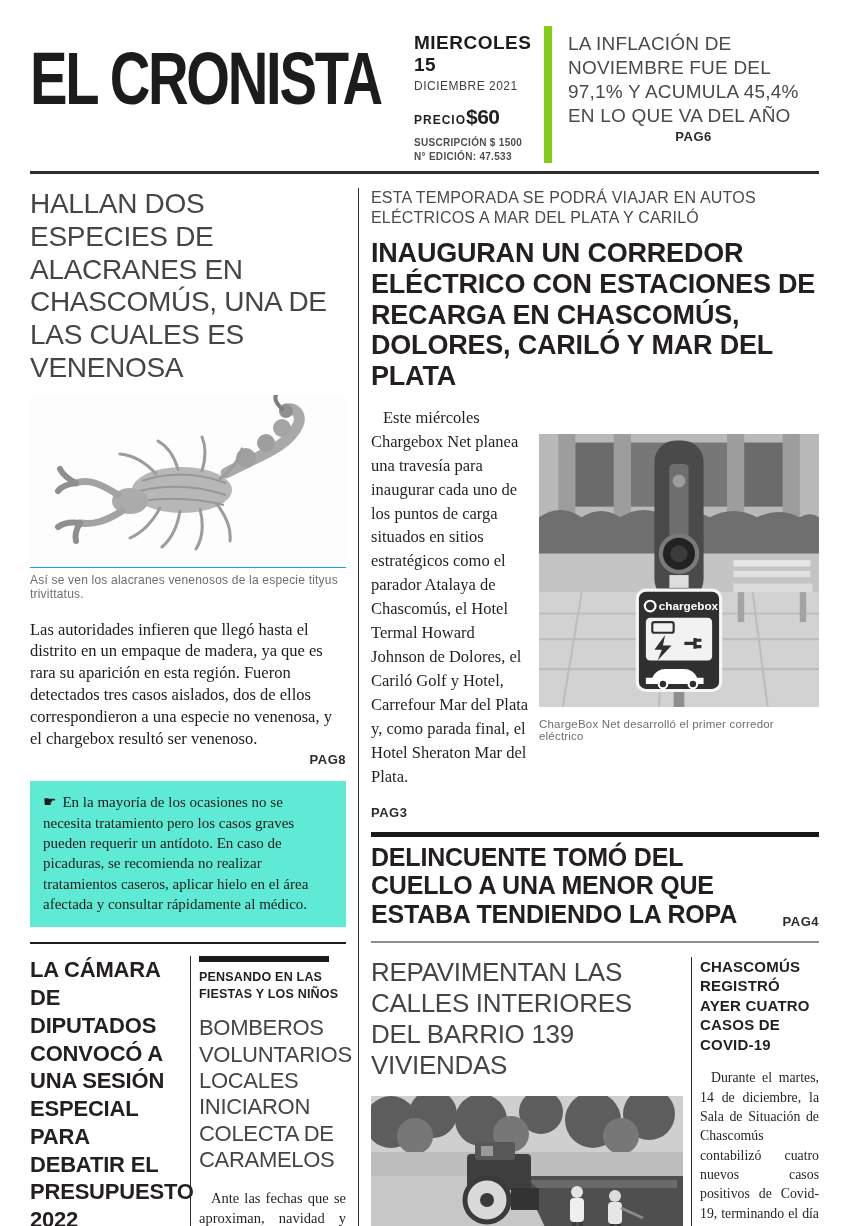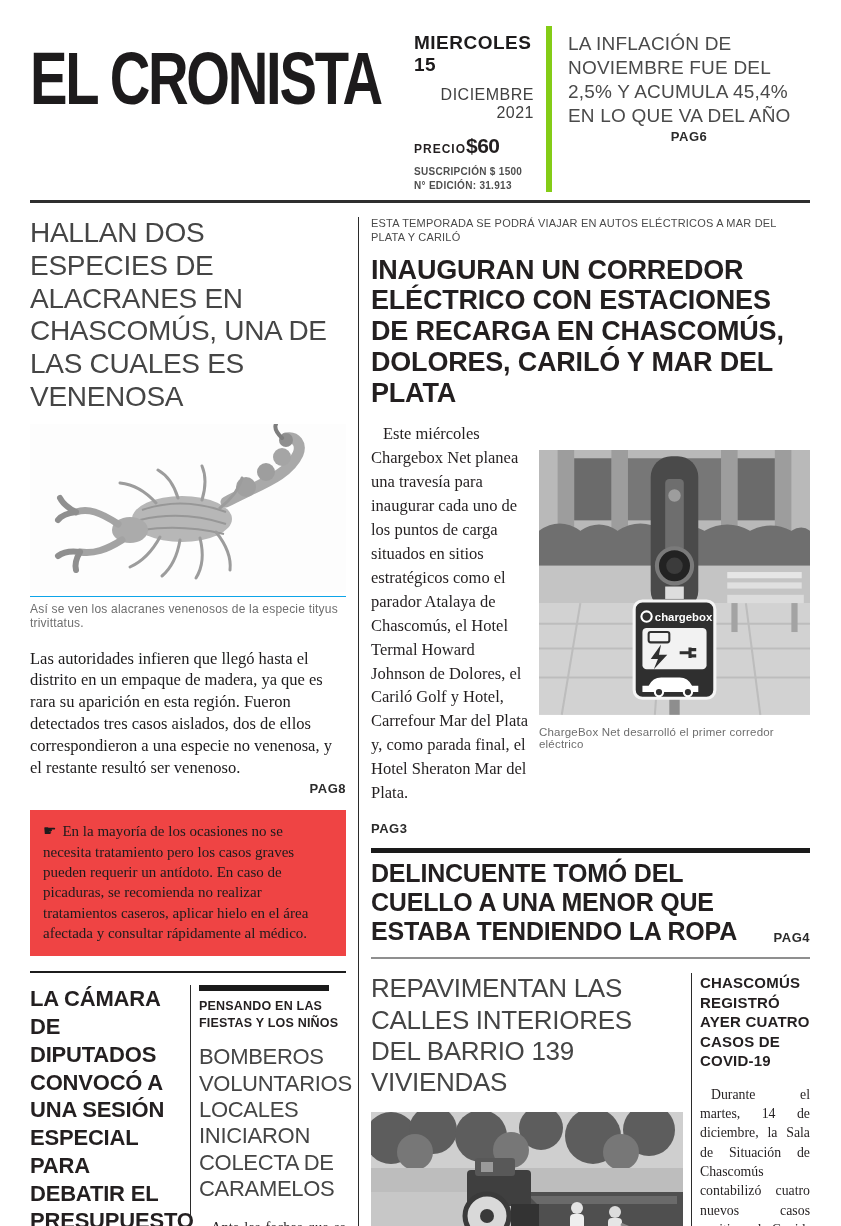--- a/index.html
+++ b/index.html
@@ -1,27 +1,27 @@
 <!DOCTYPE html>
 <html><head>
 <meta charset="utf-8">
 <style>
   * { margin:0; padding:0; box-sizing:border-box; }
   html,body { width:841px; height:1226px; background:#ffffff; overflow:hidden;
               font-family:"Liberation Sans", sans-serif; color:#231f20; }
-  .page { width:841px; height:1226px; padding:26px 31px 0 30px; }
+  .page { width:841px; height:1226px; padding:26px 22px 0 30px; }
 
   
   .masthead-row { display:flex; align-items:stretch; }
   .masthead { width:380px; padding-top:10px; }
   .masthead-title { display:inline-block; font-weight:bold; font-size:74px; letter-spacing:-3px;
                     white-space:nowrap; transform:scaleX(0.76); transform-origin:0 50%; color:#1d1b1c; }
-  .issue-info { width:142px; padding:6px 12px 0 4px; border-right:6px solid #84cc16; }
+  .issue-info { width:142px; padding:6px 12px 0 4px; border-right:8px solid #84cc16; }
   .issue-date1 { font-weight:bold; font-size:19px; letter-spacing:.5px; color:#1d1b1c; }
-  .issue-date2 { font-size:16px; letter-spacing:.5px; color:#3f3f3f; margin-top:10px;text-align:right; }
+  .issue-date2 { font-size:12px; letter-spacing:.5px; color:#3f3f3f; margin-top:3px; }
   .price-row { margin-top:12px; display:flex; align-items:baseline; }
   .price-label { font-weight:bold; font-size:12px; letter-spacing:1px; }
   .price-value { font-weight:bold; font-size:21px; letter-spacing:-.5px; }
   .issue-small { font-size:10px; font-weight:bold; color:#4f4f4f; letter-spacing:.3px; line-height:1.35; margin-top:7px; }
   .top-story { flex:1; padding:6px 0 0 16px; display:flex; flex-direction:column; }
   .top-story-text { font-size:19px; line-height:1.27; color:#4a4a4a; letter-spacing:.2px; }
   .page-tag { font-weight:bold; font-size:13px; letter-spacing:.5px; color:#2b2b2b; }
   .top-story .page-tag { text-align:center; margin-top:0px; }
   .header-rule { border-top:3px solid #2e2e2e; margin-top:8px; }
 
@@ -35,39 +35,39 @@
   .light-head { font-size:28px; line-height:1.17; font-weight:normal; color:#454545; letter-spacing:-.3px; }
   .bold-head { font-weight:bold; color:#231f20; letter-spacing:-.2px; }
   .serif { font-family:"Liberation Serif", serif; }
 
   
   .scorpion-fig { margin-top:10px; }
   .photo-caption { border-top:1px solid #0ea5e9; padding-top:5px; margin-top:4px;
                    font-size:12px; color:#6e6e6e; letter-spacing:.2px; }
   .scorpion-body { margin-top:18px; font-size:16.5px; line-height:1.33; color:#1d1b1c; }
   .pag-right { text-align:right; margin-top:2px; }
-  .advisory { margin-top:14px; background:#ef4444; padding:11px 13px 13px;
+  .advisory { margin-top:14px; background:#5eead4; padding:11px 13px 13px;
               font-size:15px; line-height:1.36; color:#1d1b1c; }
   .hand-icon { font-family:"DejaVu Sans", sans-serif; margin-right:6px; }
   .section-rule { border-top:2px solid #1c1c1c; margin:15px 0 12px; }
 
   
   .two-col { display:flex; }
   .dip-col { width:152px; flex:none; }
   .subdiv { margin:0 8px; }
   .bom-col { flex:1; min-width:0; }
   .dip-head { font-size:22px; line-height:1.26; }
   .dip-fig { margin-top:12px; }
   .kicker-bar { height:6px; background:#1a1a1a; width:130px; margin-bottom:7px; }
   .bom-kicker { font-weight:bold; font-size:12.5px; line-height:1.35; letter-spacing:.2px; }
   .bom-head { margin-top:12px; font-size:22px; line-height:1.2; font-weight:normal; color:#454545; letter-spacing:-.3px; }
   .bom-body { margin-top:14px; font-size:14.5px; line-height:1.38; text-align:justify; text-indent:12px; }
 
   
-  .corr-kicker { font-size:11px; line-height:1.25; color:#4a4a4a; letter-spacing:.2px; }
+  .corr-kicker { font-size:16px; line-height:1.25; color:#4a4a4a; letter-spacing:.2px; }
   .corr-head { margin-top:10px; font-size:27px; line-height:1.14; }
   .corr-row { display:flex; margin-top:14px; }
   .corr-bodycol { width:168px; flex:none; padding-right:10px; }
   .corr-body { font-size:16.5px; line-height:1.45; text-indent:12px; }
   .corr-pag { margin-top:16px; }
   .charge-figwrap { flex:1; min-width:0;margin-top:28px; }
   .charge-caption { border-top:none; margin-top:6px; font-size:11.5px; color:#6e6e6e; }
   .thick-rule { border-top:5px solid #1a1a1a; margin-top:12px; }
   .del-row { display:flex; align-items:flex-end; margin-top:6px; }
   .del-head { flex:1; font-size:25px; line-height:1.15; }
@@ -94,25 +94,25 @@
     </div>
     <div class="issue-info">
       <div class="issue-date1">MIERCOLES 15</div>
       <div class="issue-date2">DICIEMBRE 2021</div>
       <div class="price-row">
         <span class="price-label">PRECIO</span>
         <span class="price-value">$60</span>
       </div>
       <div class="issue-small">
         <div>SUSCRIPCIÓN $ 1500</div>
-        <div>N° EDICIÓN: 31.913</div>
+        <div>N° EDICIÓN: 47.533</div>
       </div>
     </div>
     <div class="top-story">
-      <div class="top-story-text">LA INFLACIÓN DE NOVIEMBRE FUE DEL 2,5% Y ACUMULA 45,4% EN LO QUE VA DEL AÑO</div>
+      <div class="top-story-text">LA INFLACIÓN DE NOVIEMBRE FUE DEL 97,1% Y ACUMULA 45,4% EN LO QUE VA DEL AÑO</div>
       <div class="page-tag">PAG6</div>
     </div>
   </header>
   <div class="header-rule"></div>
 
   <main>
 
     <section class="col-left">
 
       <article>
@@ -135,21 +135,21 @@
             <path d="M88,100 C70,88 58,84 46,88" fill="none" stroke="#a3a3a3" stroke-width="7" stroke-linecap="round"></path>
             <path d="M46,88 q-12,-6 -16,-14 M46,88 q-14,2 -18,8" fill="none" stroke="#8f8f8f" stroke-width="6" stroke-linecap="round"></path>
             <path d="M92,116 C76,126 64,130 50,128" fill="none" stroke="#a3a3a3" stroke-width="7" stroke-linecap="round"></path>
             <path d="M50,128 q-14,-2 -22,4 M50,128 q-6,10 -4,18" fill="none" stroke="#8f8f8f" stroke-width="6" stroke-linecap="round"></path>
 
             <path d="M130,113 q-12,22 -30,30 M150,116 q-4,24 -18,36 M170,114 q6,24 -4,40 M186,108 q16,20 14,38" fill="none" stroke="#9c9c9c" stroke-width="3" stroke-linecap="round"></path>
             <path d="M126,79 q-16,-18 -36,-20 M148,74 q-6,-20 -20,-28 M172,76 q6,-20 0,-34 M190,84 q18,-14 22,-30" fill="none" stroke="#9c9c9c" stroke-width="3" stroke-linecap="round"></path>
           </svg>
         </figure>
         <figcaption class="photo-caption">Así se ven los alacranes venenosos de la especie tityus trivittatus.</figcaption>
-        <p class="serif scorpion-body">Las autoridades infieren que llegó hasta el distrito en un empaque de madera, ya que es rara su aparición en esta región. Fueron detectados tres casos aislados, dos de ellos correspondieron a una especie no venenosa, y el restante resultó ser venenoso.</p>
+        <p class="serif scorpion-body">Las autoridades infieren que llegó hasta el distrito en un empaque de madera, ya que es rara su aparición en esta región. Fueron detectados tres casos aislados, dos de ellos correspondieron a una especie no venenosa, y el chargebox resultó ser venenoso.</p>
         <div class="page-tag pag-right">PAG8</div>
         <div class="serif advisory">
           <span class="hand-icon">☛</span><span>En la mayoría de los ocasiones no se necesita tratamiento pero los casos graves pueden requerir un antídoto. En caso de picaduras, se recomienda no realizar tratamientos caseros, aplicar hielo en el área afectada y consultar rápidamente al médico.</span>
         </div>
       </article>
 
       <div class="section-rule"></div>
 
       <div class="two-col">
         <article class="dip-col">

